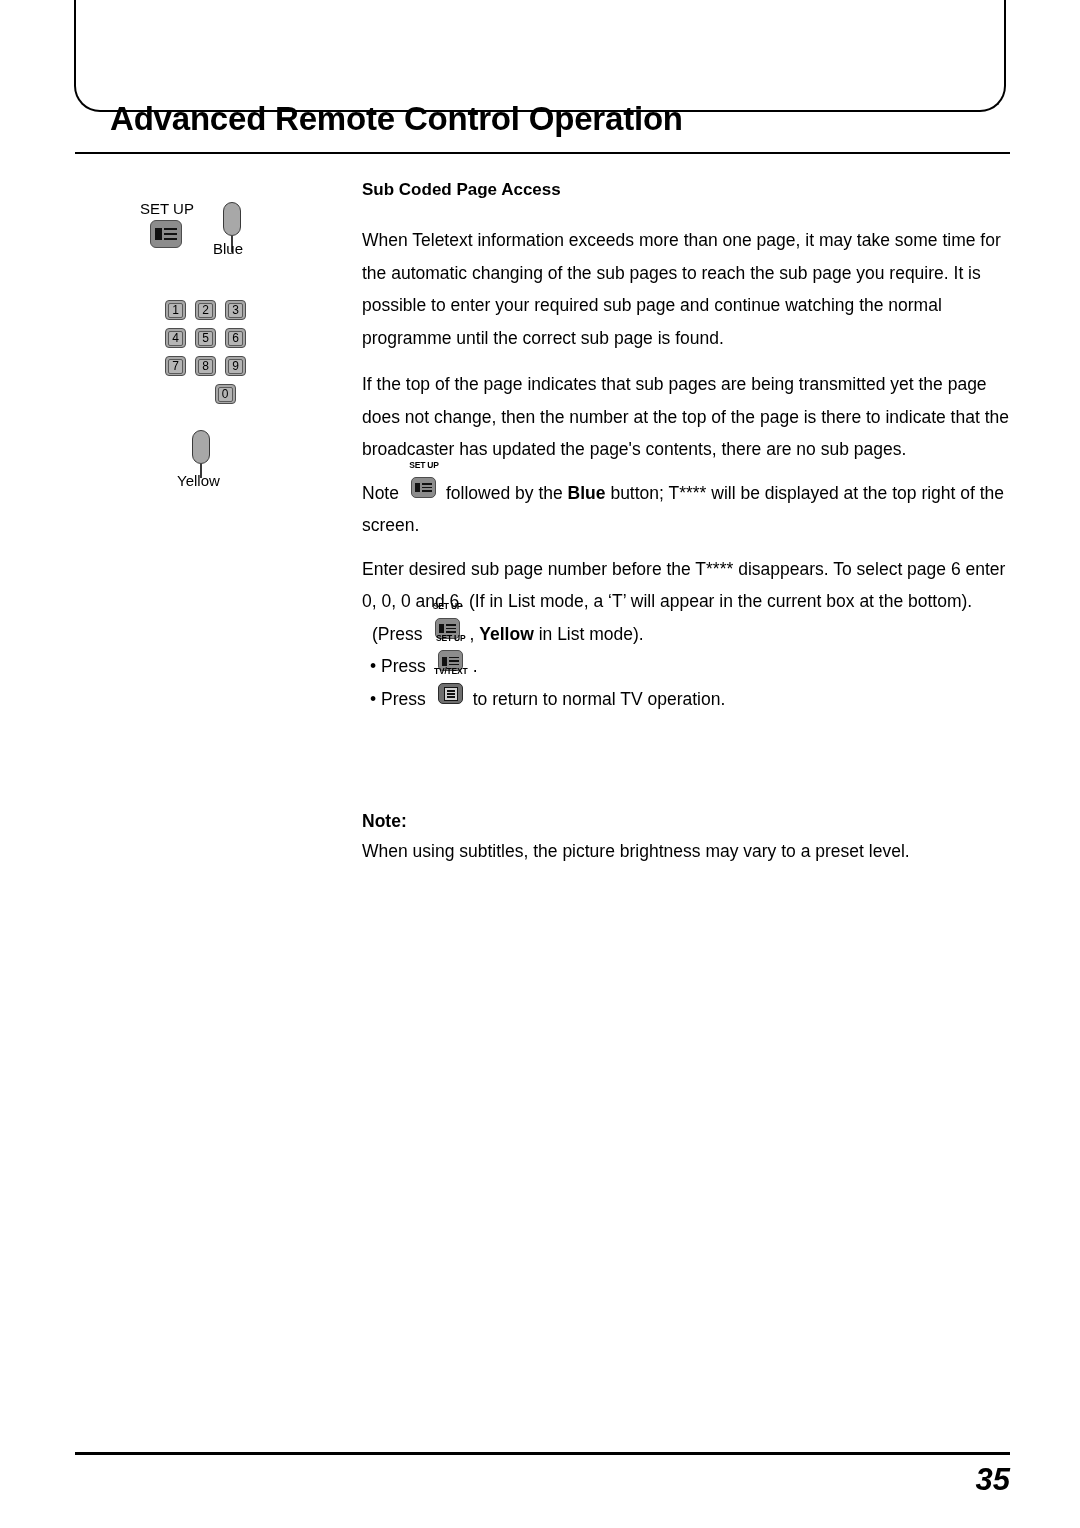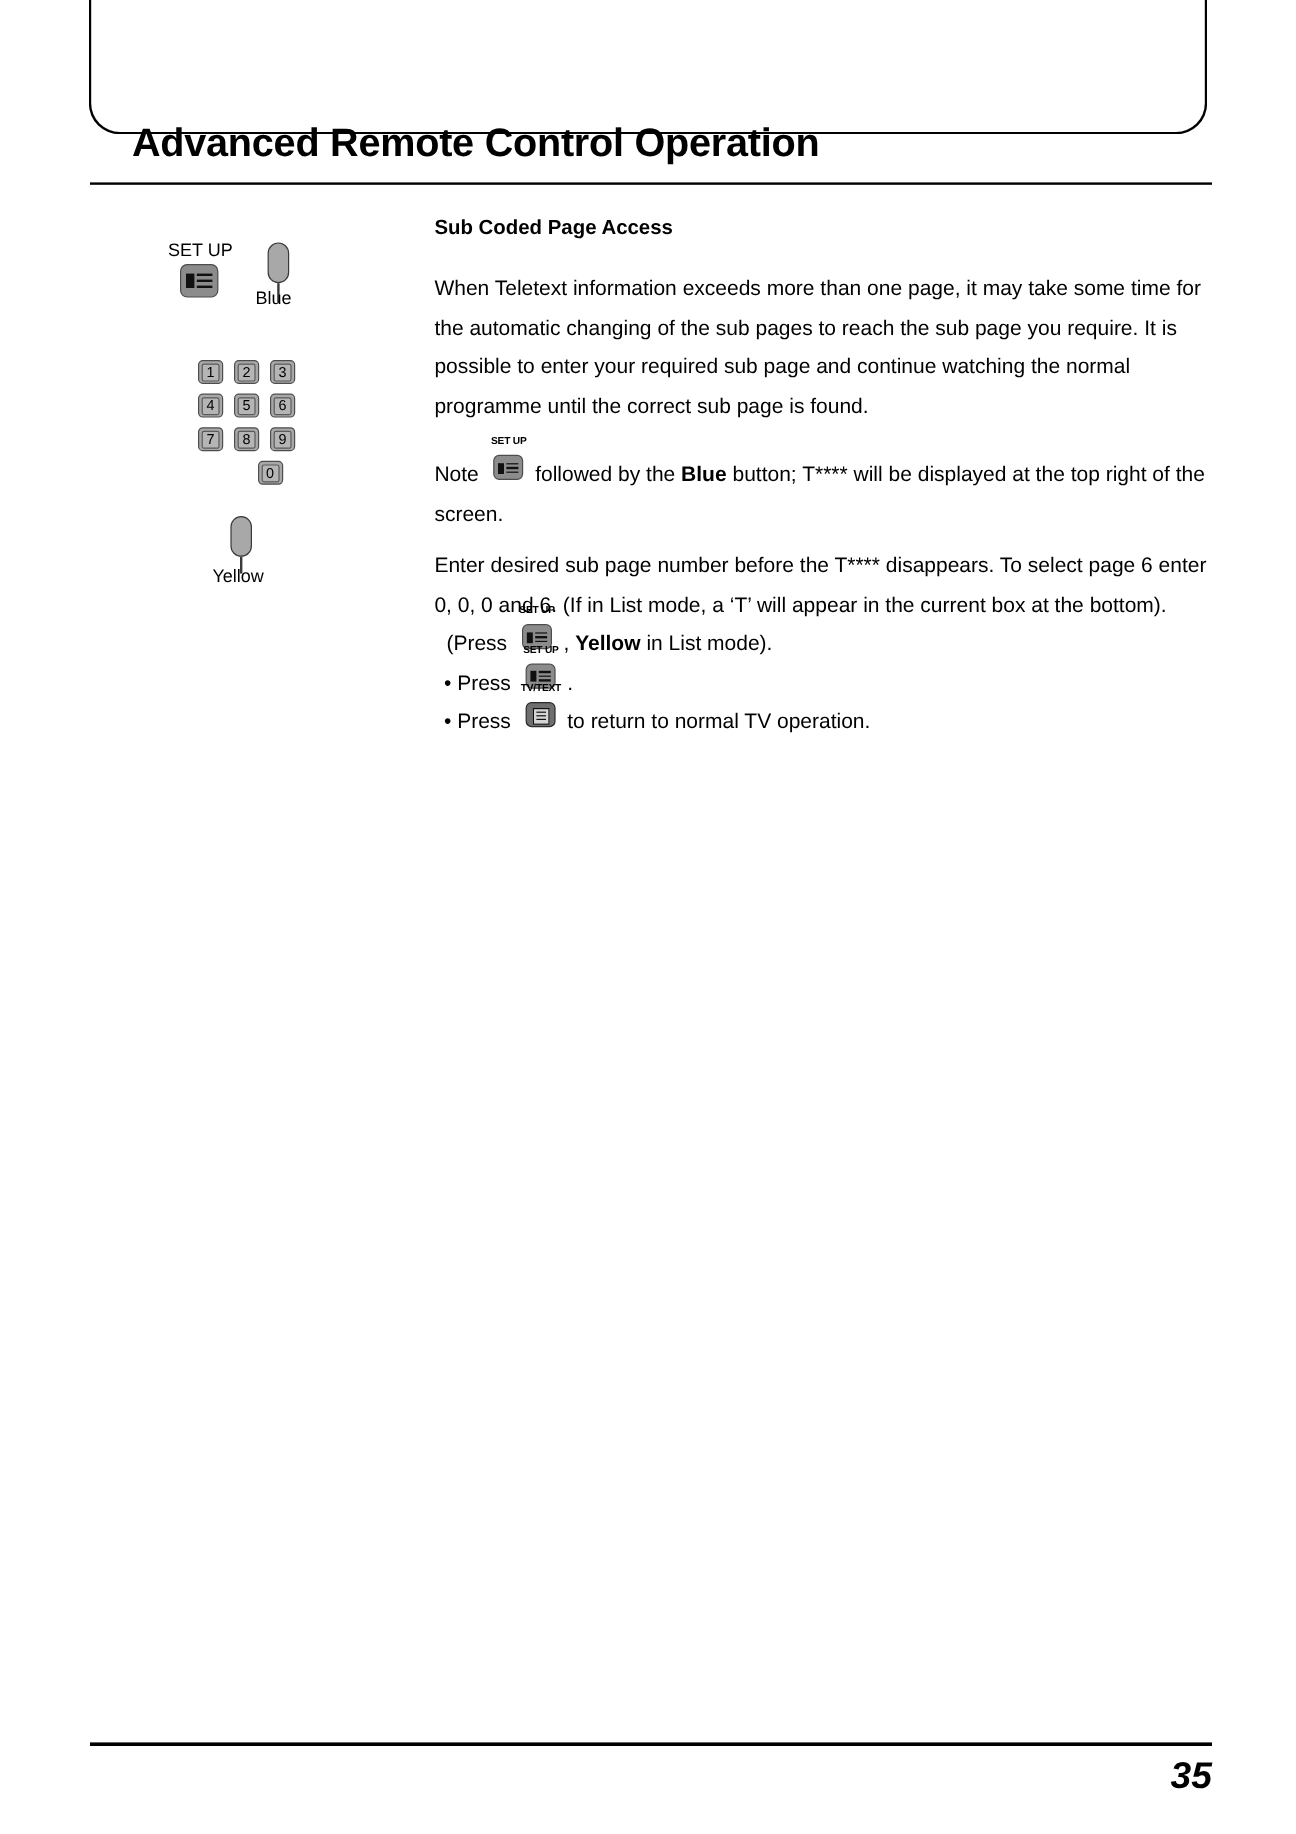--- a/index.html
+++ b/index.html
@@ -379,20 +379,21 @@
 
 <div class="content">
 
   <p class="section-heading">Sub Coded Page Access</p>
 
   <p class="para">When Teletext information exceeds more than one page, it may take some time for the automatic changing of the sub pages to reach the sub page you require. It is possible to enter your required sub page and continue watching the normal programme until the correct sub page is found.</p>
   <div class="gap-sm"></div>
 
   <div class="gap-sm"></div>
 
+  <p class="para">If the top of the page indicates that sub pages are being transmitted yet the page does not change, then the number at the top of the page is there to indicate that the broadcaster has updated the page's contents, there are no sub pages.</p>
   <div class="gap-md"></div>
 
   <p class="para"><span>Note</span><span class="inline-key"><span class="cap">SET UP</span><span class="body">
           <span class="g">
             <span class="blk"></span>
             <span class="lines">
               <i></i>
               <i></i>
               <i></i>
             </span>
@@ -428,16 +429,20 @@
 
 
   <p class="bullet-line"><span>• Press</span><span class="inline-key tvtext"><span class="cap">TV/TEXT</span><span class="body">
           <span class="inner">
             <i></i>
             <i></i>
             <i></i>
           </span>
         </span></span><span>to return to normal TV operation.</span></p>
 
+  <div class="note-block">
+    <p class="note-title">Note:</p>
+    <p class="para">When using subtitles, the picture brightness may vary to a preset level.</p>
+  </div>
 </div>
 
 <div class="footer-rule"></div>
 <div class="page-number">35</div>
 
 </body></html>

